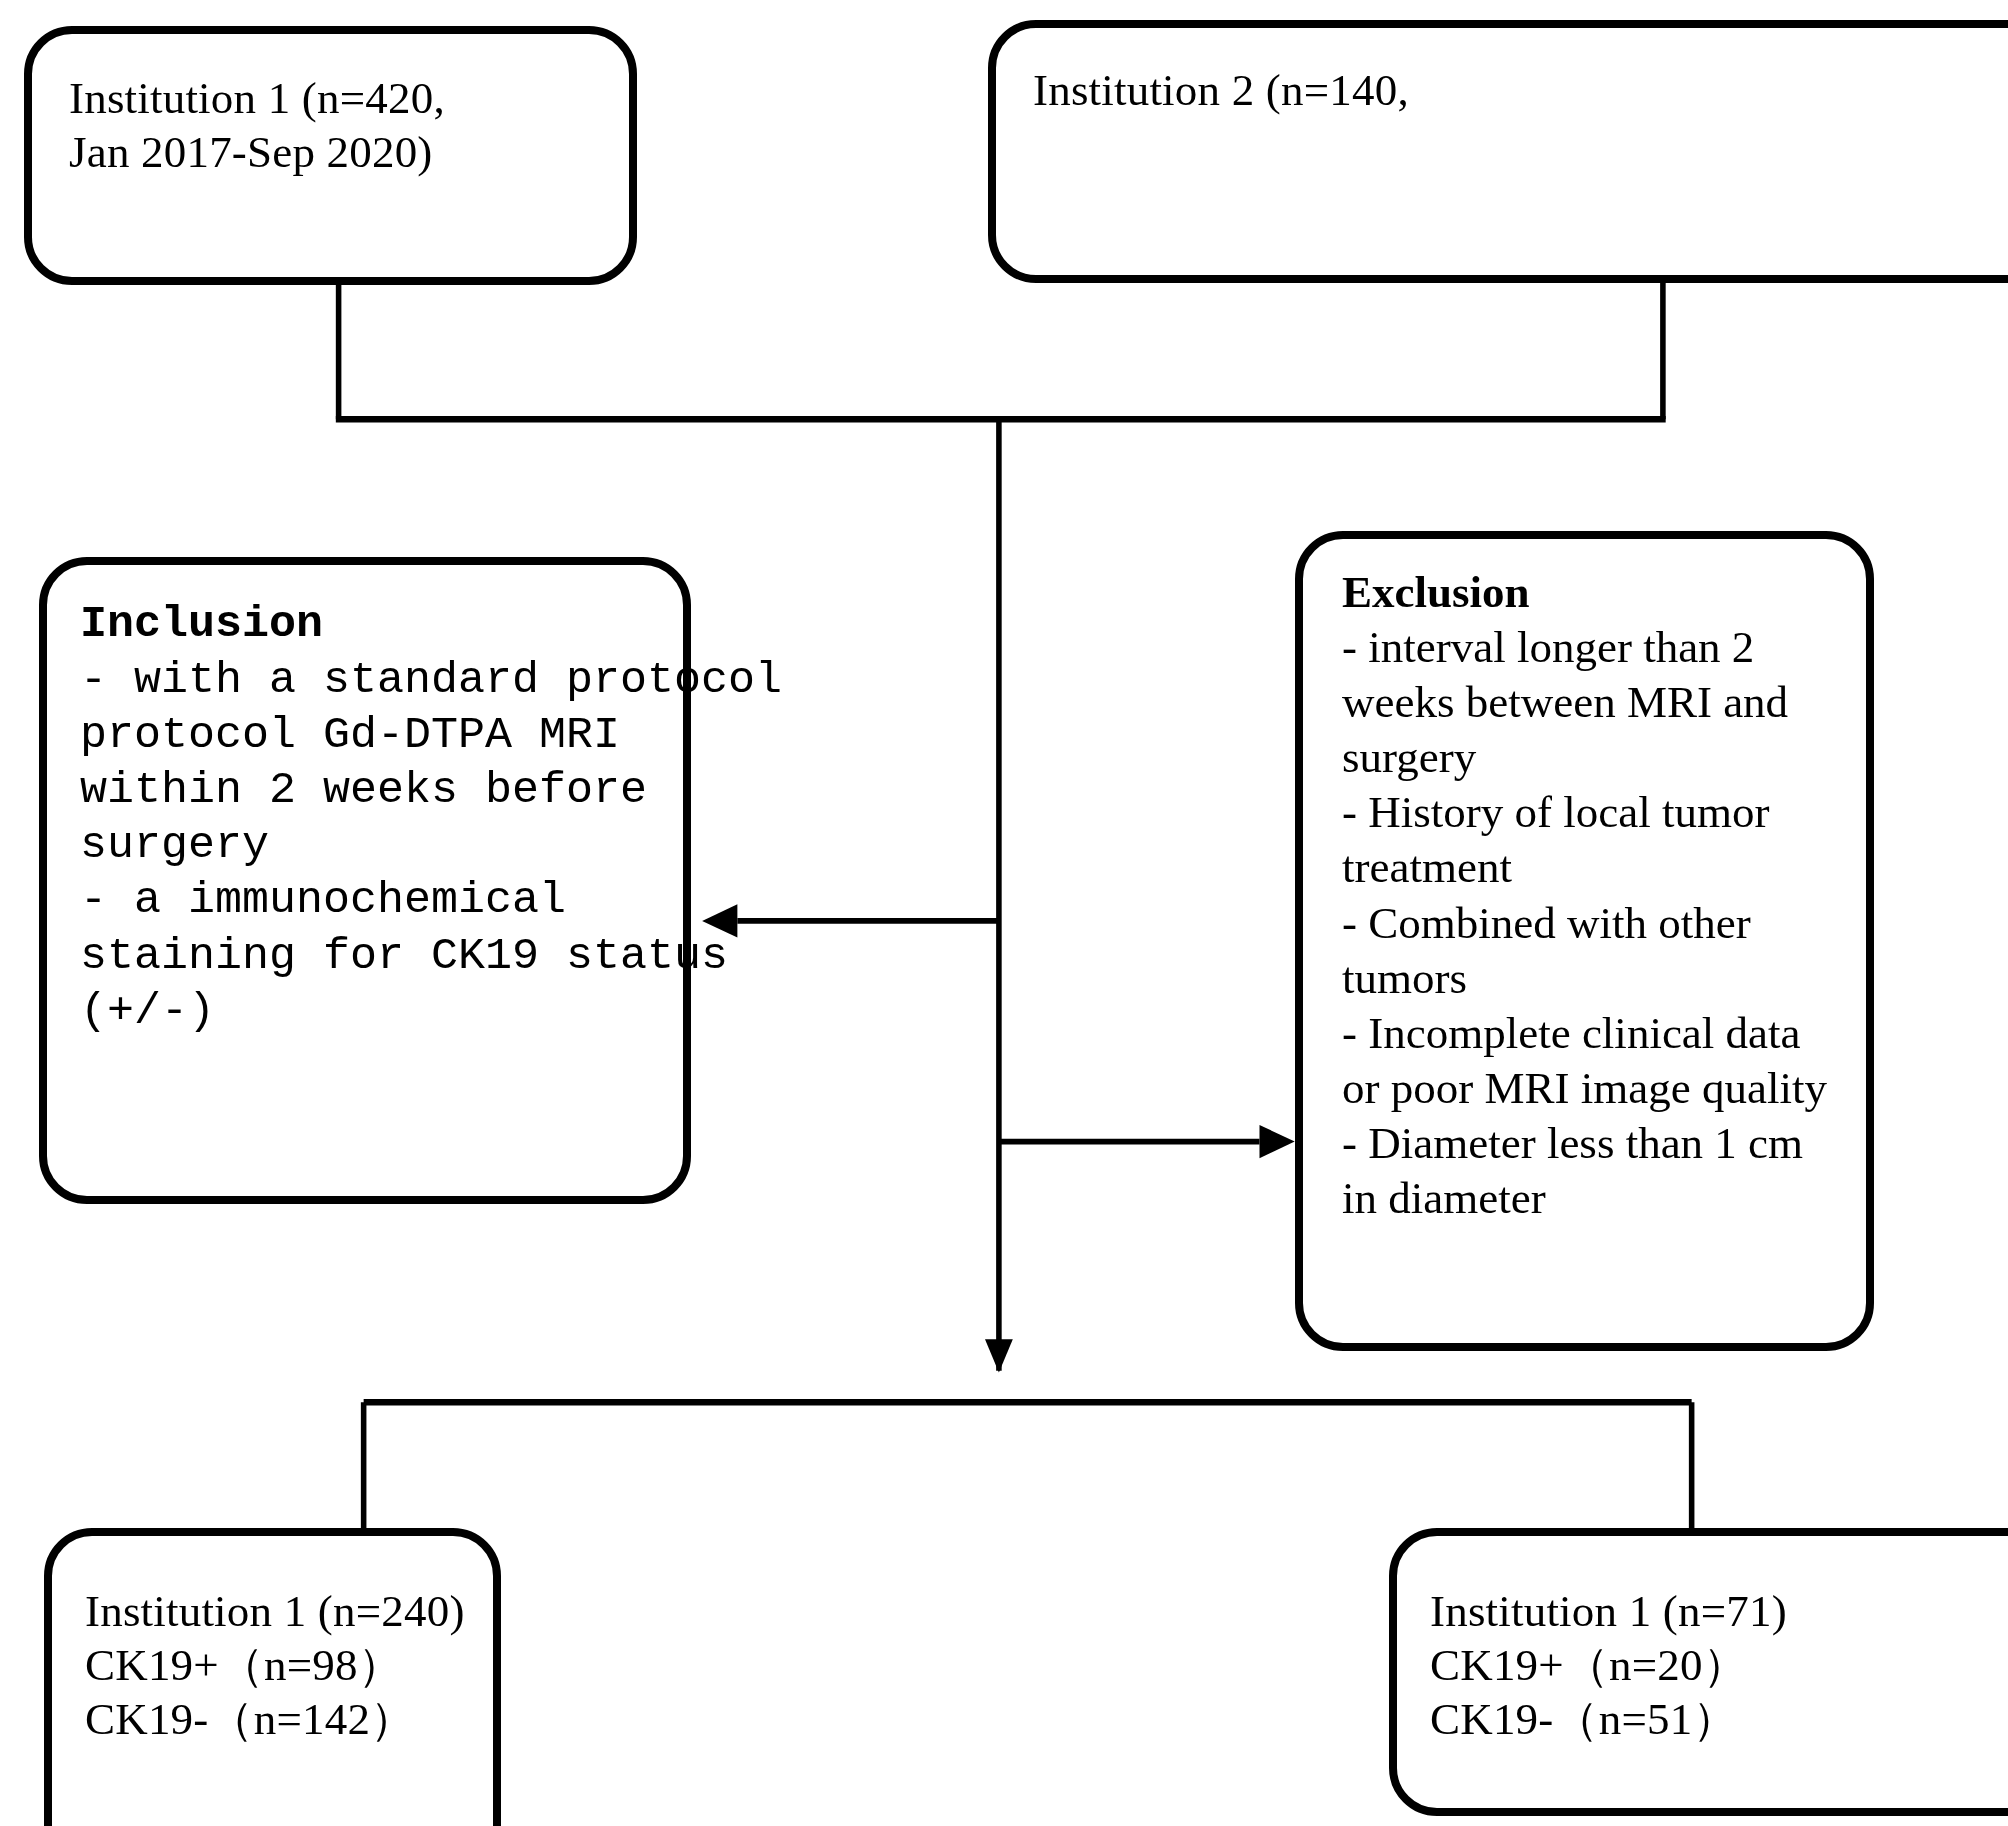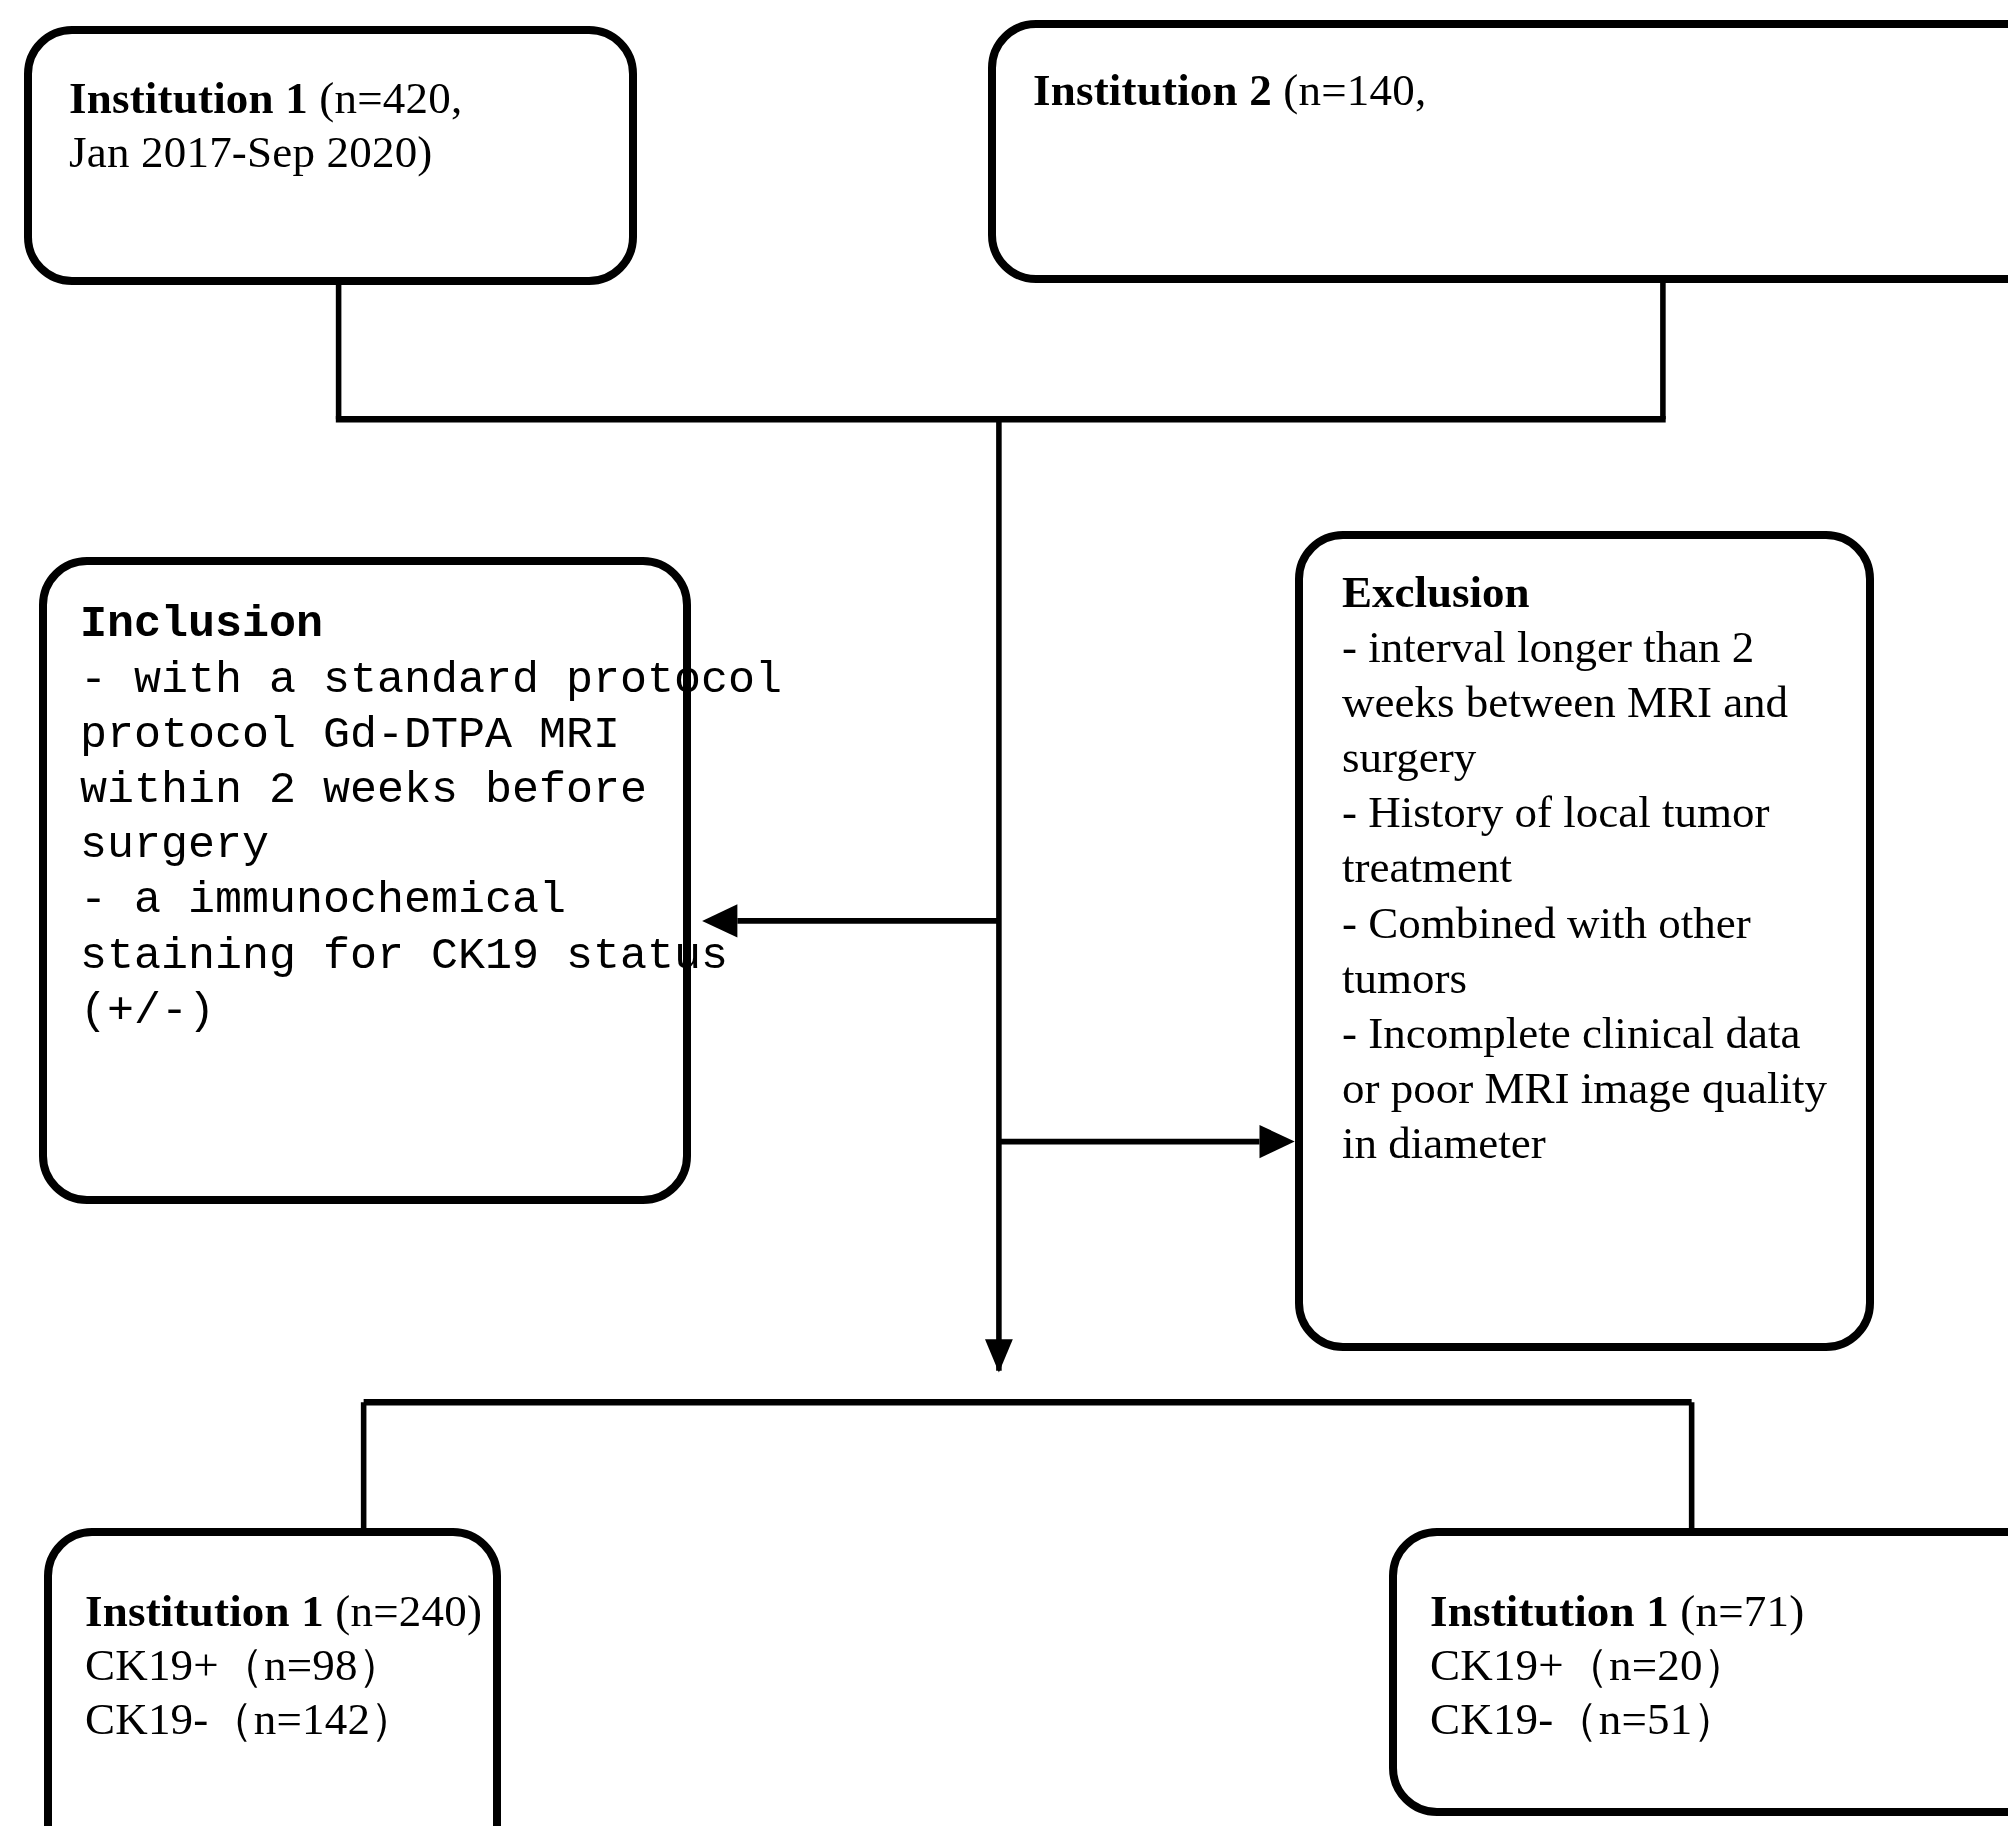--- a/index.html
+++ b/index.html
@@ -30,21 +30,21 @@
     right: 20.4px;
   }
   .line-row {
     display: block;
     white-space: nowrap;
     font-size: 45px;
     line-height: 1.20;
     letter-spacing: 0.2px;
   }
   .bold-head {
-    font-weight: bold;
+    font-weight: normal;
   }
   .title-line {
     font-size: 45px;
     font-weight: bold;
     line-height: 1.22;
     display: block;
   }
   .wrapline {
     display: block;
     font-size: 45px;
@@ -151,20 +151,21 @@
       <span class="title-line">Exclusion</span>
       <span class="wrapline">- interval  longer  than  2</span>
       <span class="wrapline">weeks between MRI and</span>
       <span class="wrapline">surgery</span>
       <span class="wrapline">- History  of local tumor</span>
       <span class="wrapline">treatment</span>
       <span class="wrapline">- Combined  with  other</span>
       <span class="wrapline">tumors</span>
       <span class="wrapline">- Incomplete  clinical  data</span>
       <span class="wrapline">or poor MRI image  quality</span>
+      <span class="wrapline">- Diameter  less than  1 cm</span>
       <span class="wrapline">in diameter</span>
     </div>
   </div>
 
   <div class="node" id="node-inst1-left">
     <div class="node-body">
       <span class="line-row"><b class="bold-head">Institution  1</b><span> (n=240)</span></span>
       <span class="line-row">CK19+（n=98）</span>
       <span class="line-row">CK19-（n=142）</span>
     </div>

